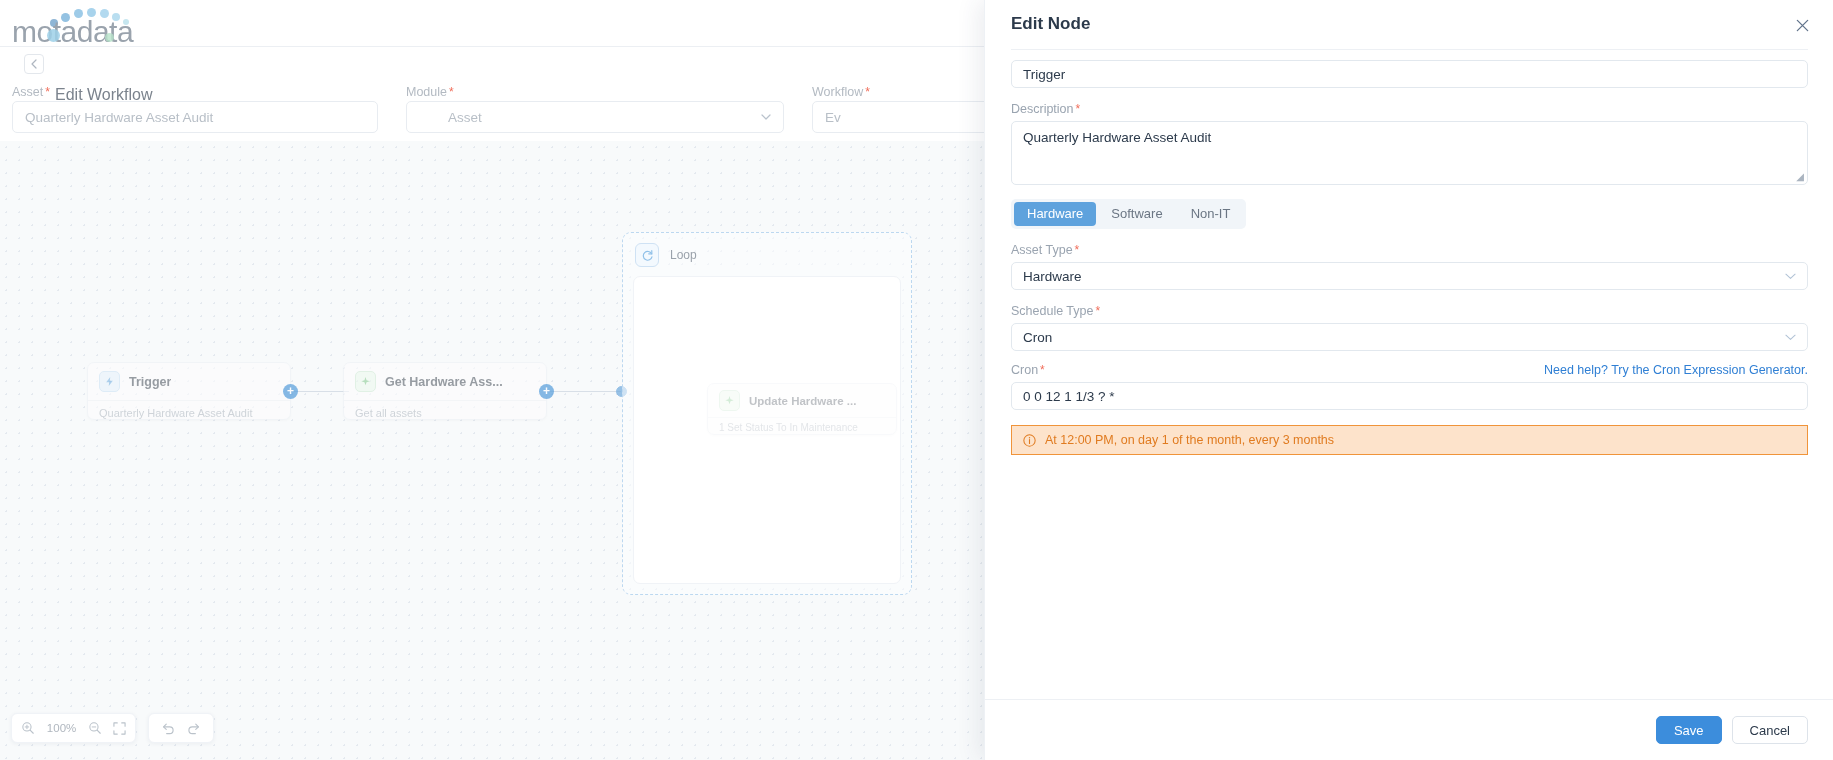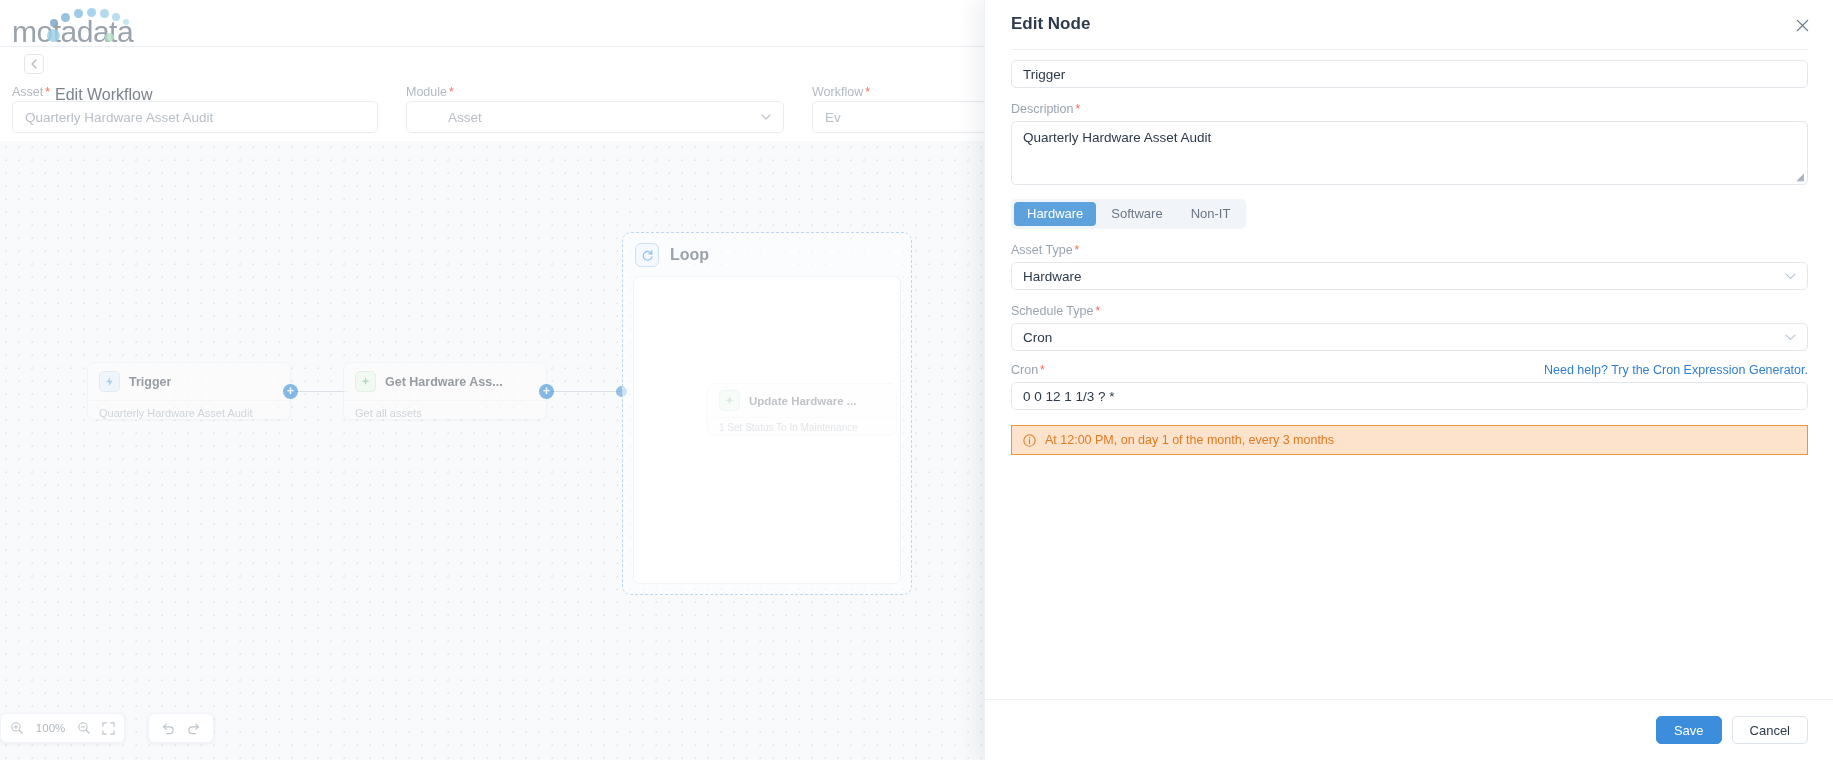--- a/index.html
+++ b/index.html
@@ -88,21 +88,21 @@
 
   .loopbox {
     position:absolute; border:1.5px dashed #bcd8f0; border-radius:9px;
     background:rgba(252,253,255,.55);
   }
   .loop-head { display:flex; align-items:center; gap:11px; padding:10px 12px 0 12px; }
   .loop-ico {
     width:24px; height:24px; border-radius:6px; border:1px solid #cfe2f4;
     background:#f3f9fe; display:flex; align-items:center; justify-content:center;
   }
-  .loop-title { font-size:16px; color:#9aa2ab;font-weight:bold; }
+  .loop-title { font-size:12px; color:#9aa2ab; }
   .loop-inner {
     position:absolute; left:10px; top:43px; right:10px; bottom:10px;
     background:#fff; border:1px solid #f0f3f7; border-radius:7px;
   }
 
   
   .tbar {
     position:absolute; bottom:17px; height:30px; background:#fff;
     border:1px solid #f0f3f7; border-radius:6px;
     box-shadow:0 1px 4px rgba(30,50,80,.06);
@@ -286,21 +286,21 @@
                   <path d="M6 1 L7.1 4.5 L10.6 5.6 L7.1 6.7 L6 10.2 L4.9 6.7 L1.4 5.6 L4.9 4.5 Z" fill="#8ece98"></path>
                 </svg>
               </div>
               <div class="node-title" style="font-size:11.5px;">Update Hardware ...</div>
             </div>
             <div class="node-sub" style="font-size:10px; padding-top:4px;">1 Set Status To In Maintenance</div>
           </div>
         </div>
       </div>
 
-      <div class="tbar" style="left:0; width:125px;gap:8px;">
+      <div class="tbar" style="left:11px; width:125px;gap:8px;">
         <div class="tbtn">
           <svg width="14" height="14" viewBox="0 0 16 16">
             <circle cx="6.8" cy="6.8" r="4.7" fill="none" stroke="#bac2ca" stroke-width="1.2"></circle>
             <path d="M10.4 10.4 L14 14" stroke="#bac2ca" stroke-width="1.3" stroke-linecap="round"></path>
             <path d="M4.8 6.8 H8.8 M6.8 4.8 V8.8" stroke="#bac2ca" stroke-width="1.1" stroke-linecap="round"></path>
           </svg>
         </div>
         <div class="tpct">100%</div>
         <div class="tbtn">
           <svg width="14" height="14" viewBox="0 0 16 16">

